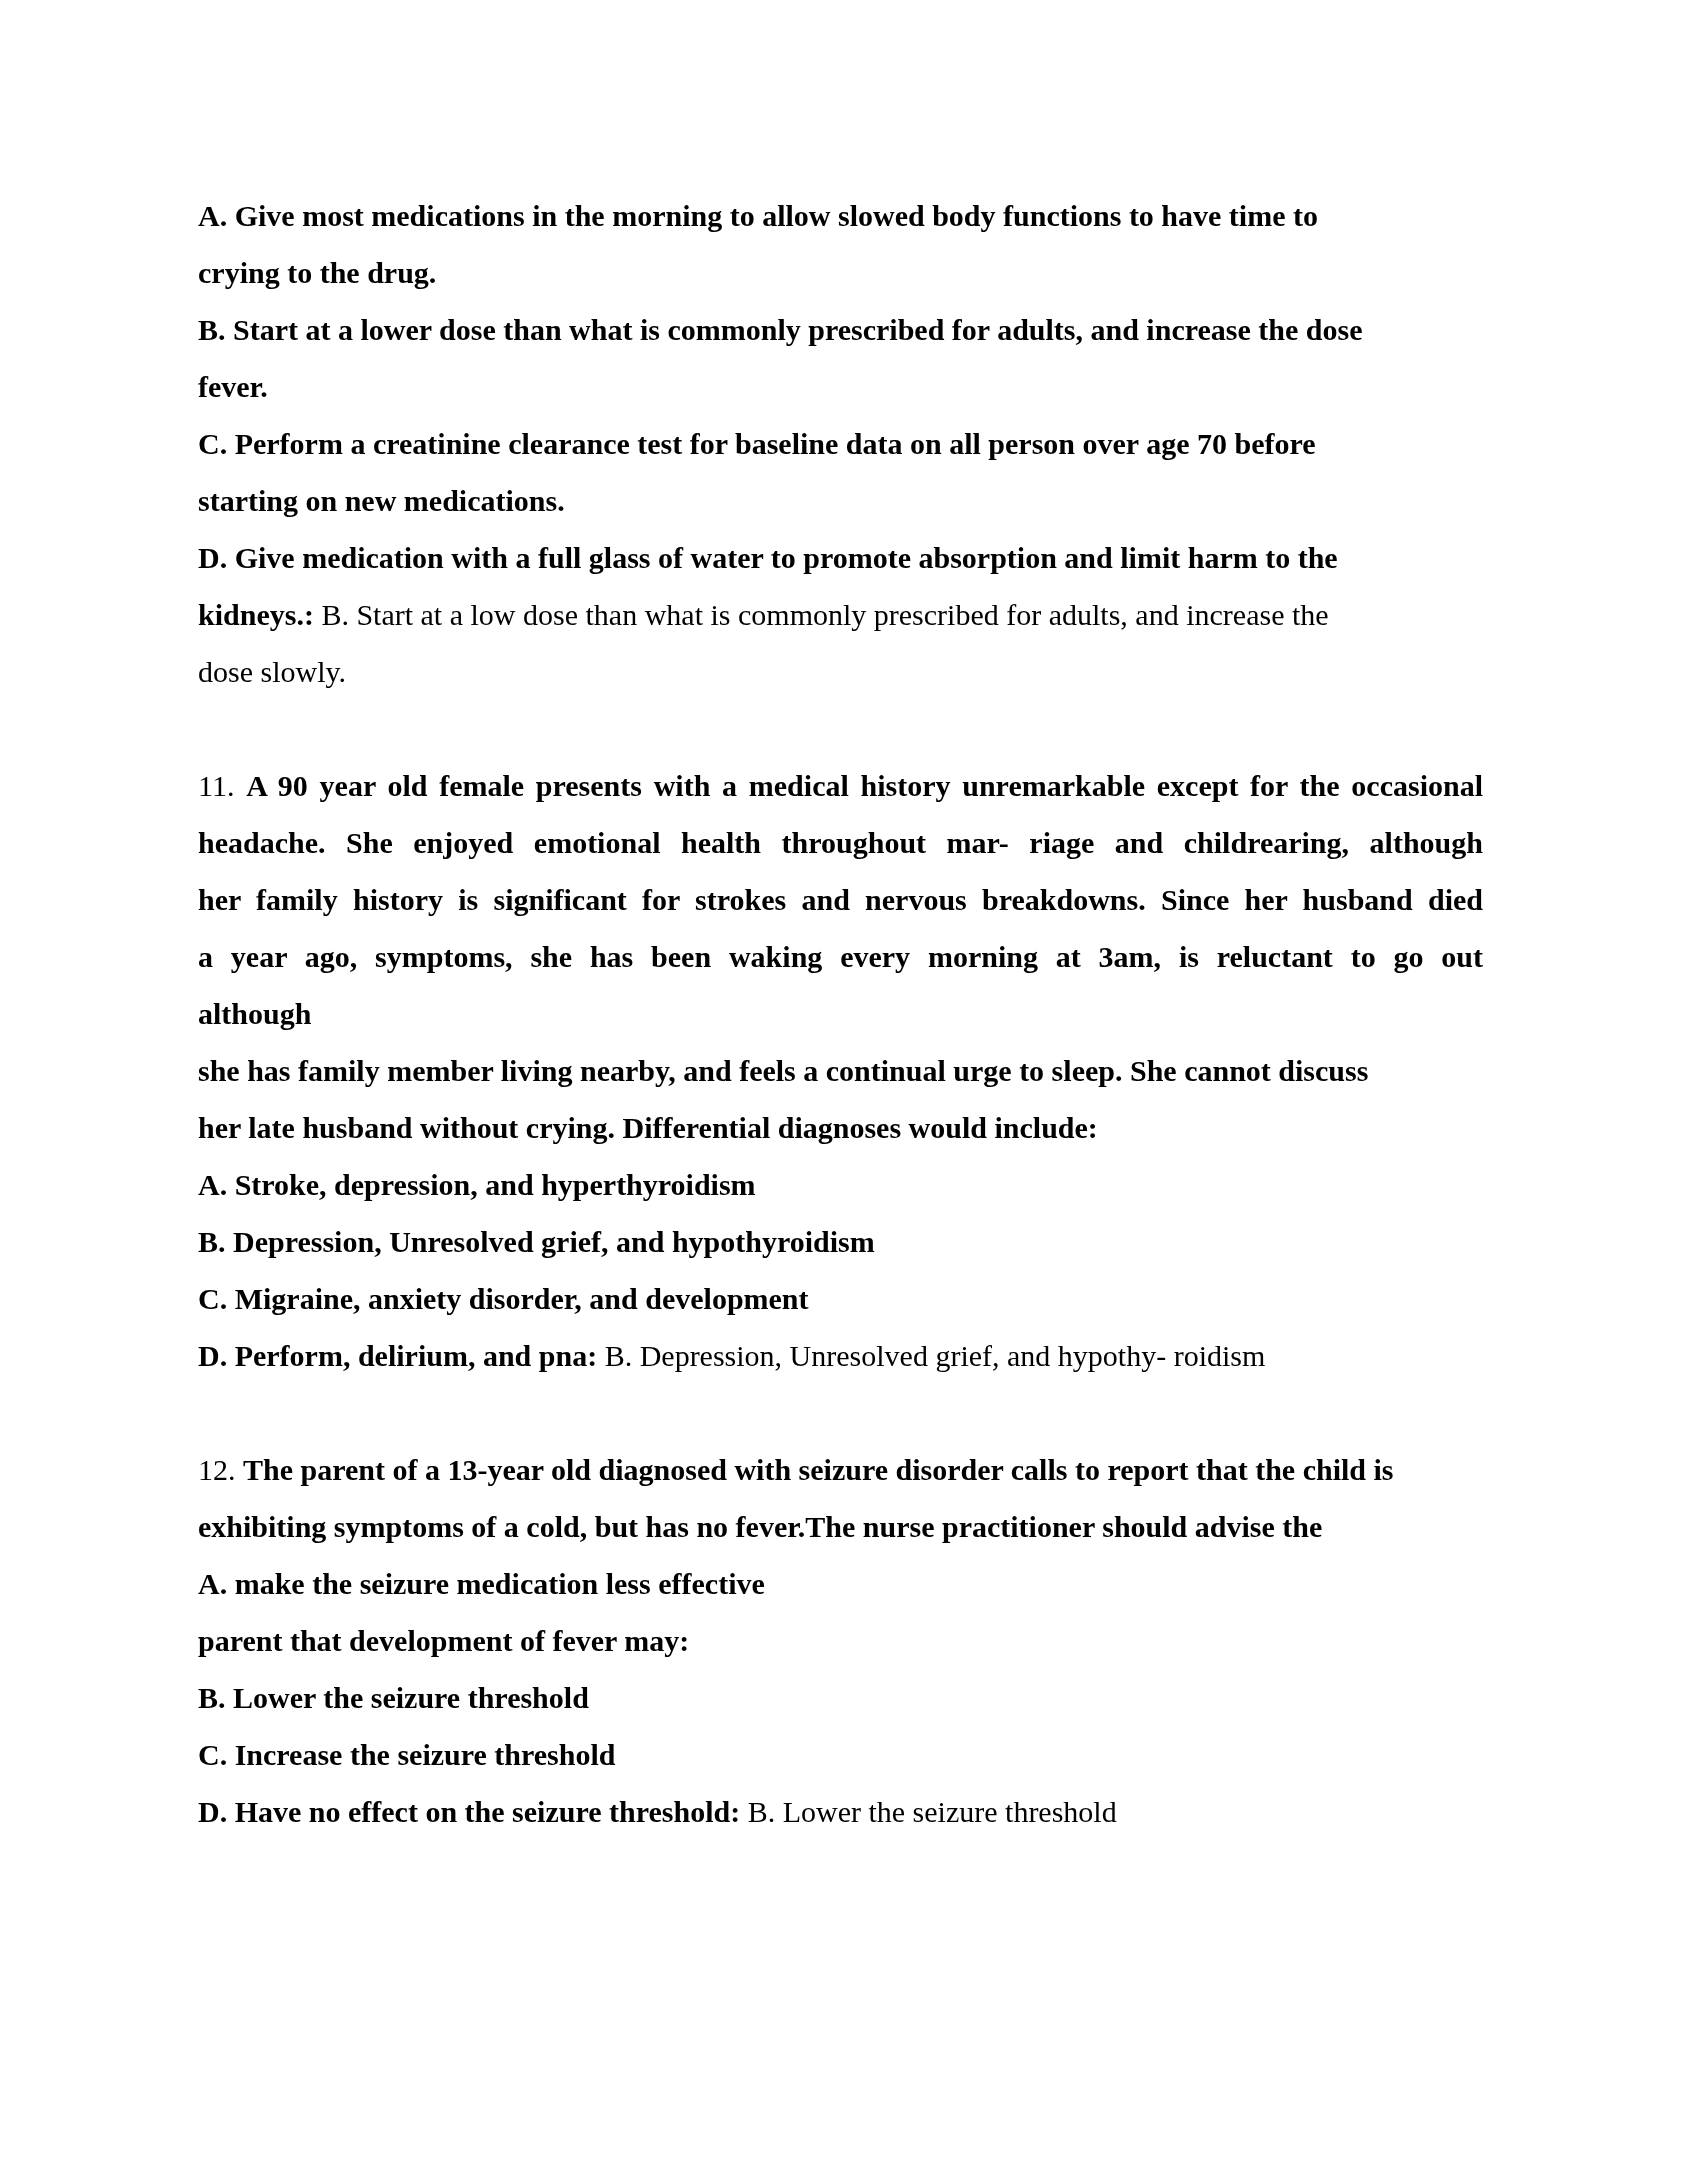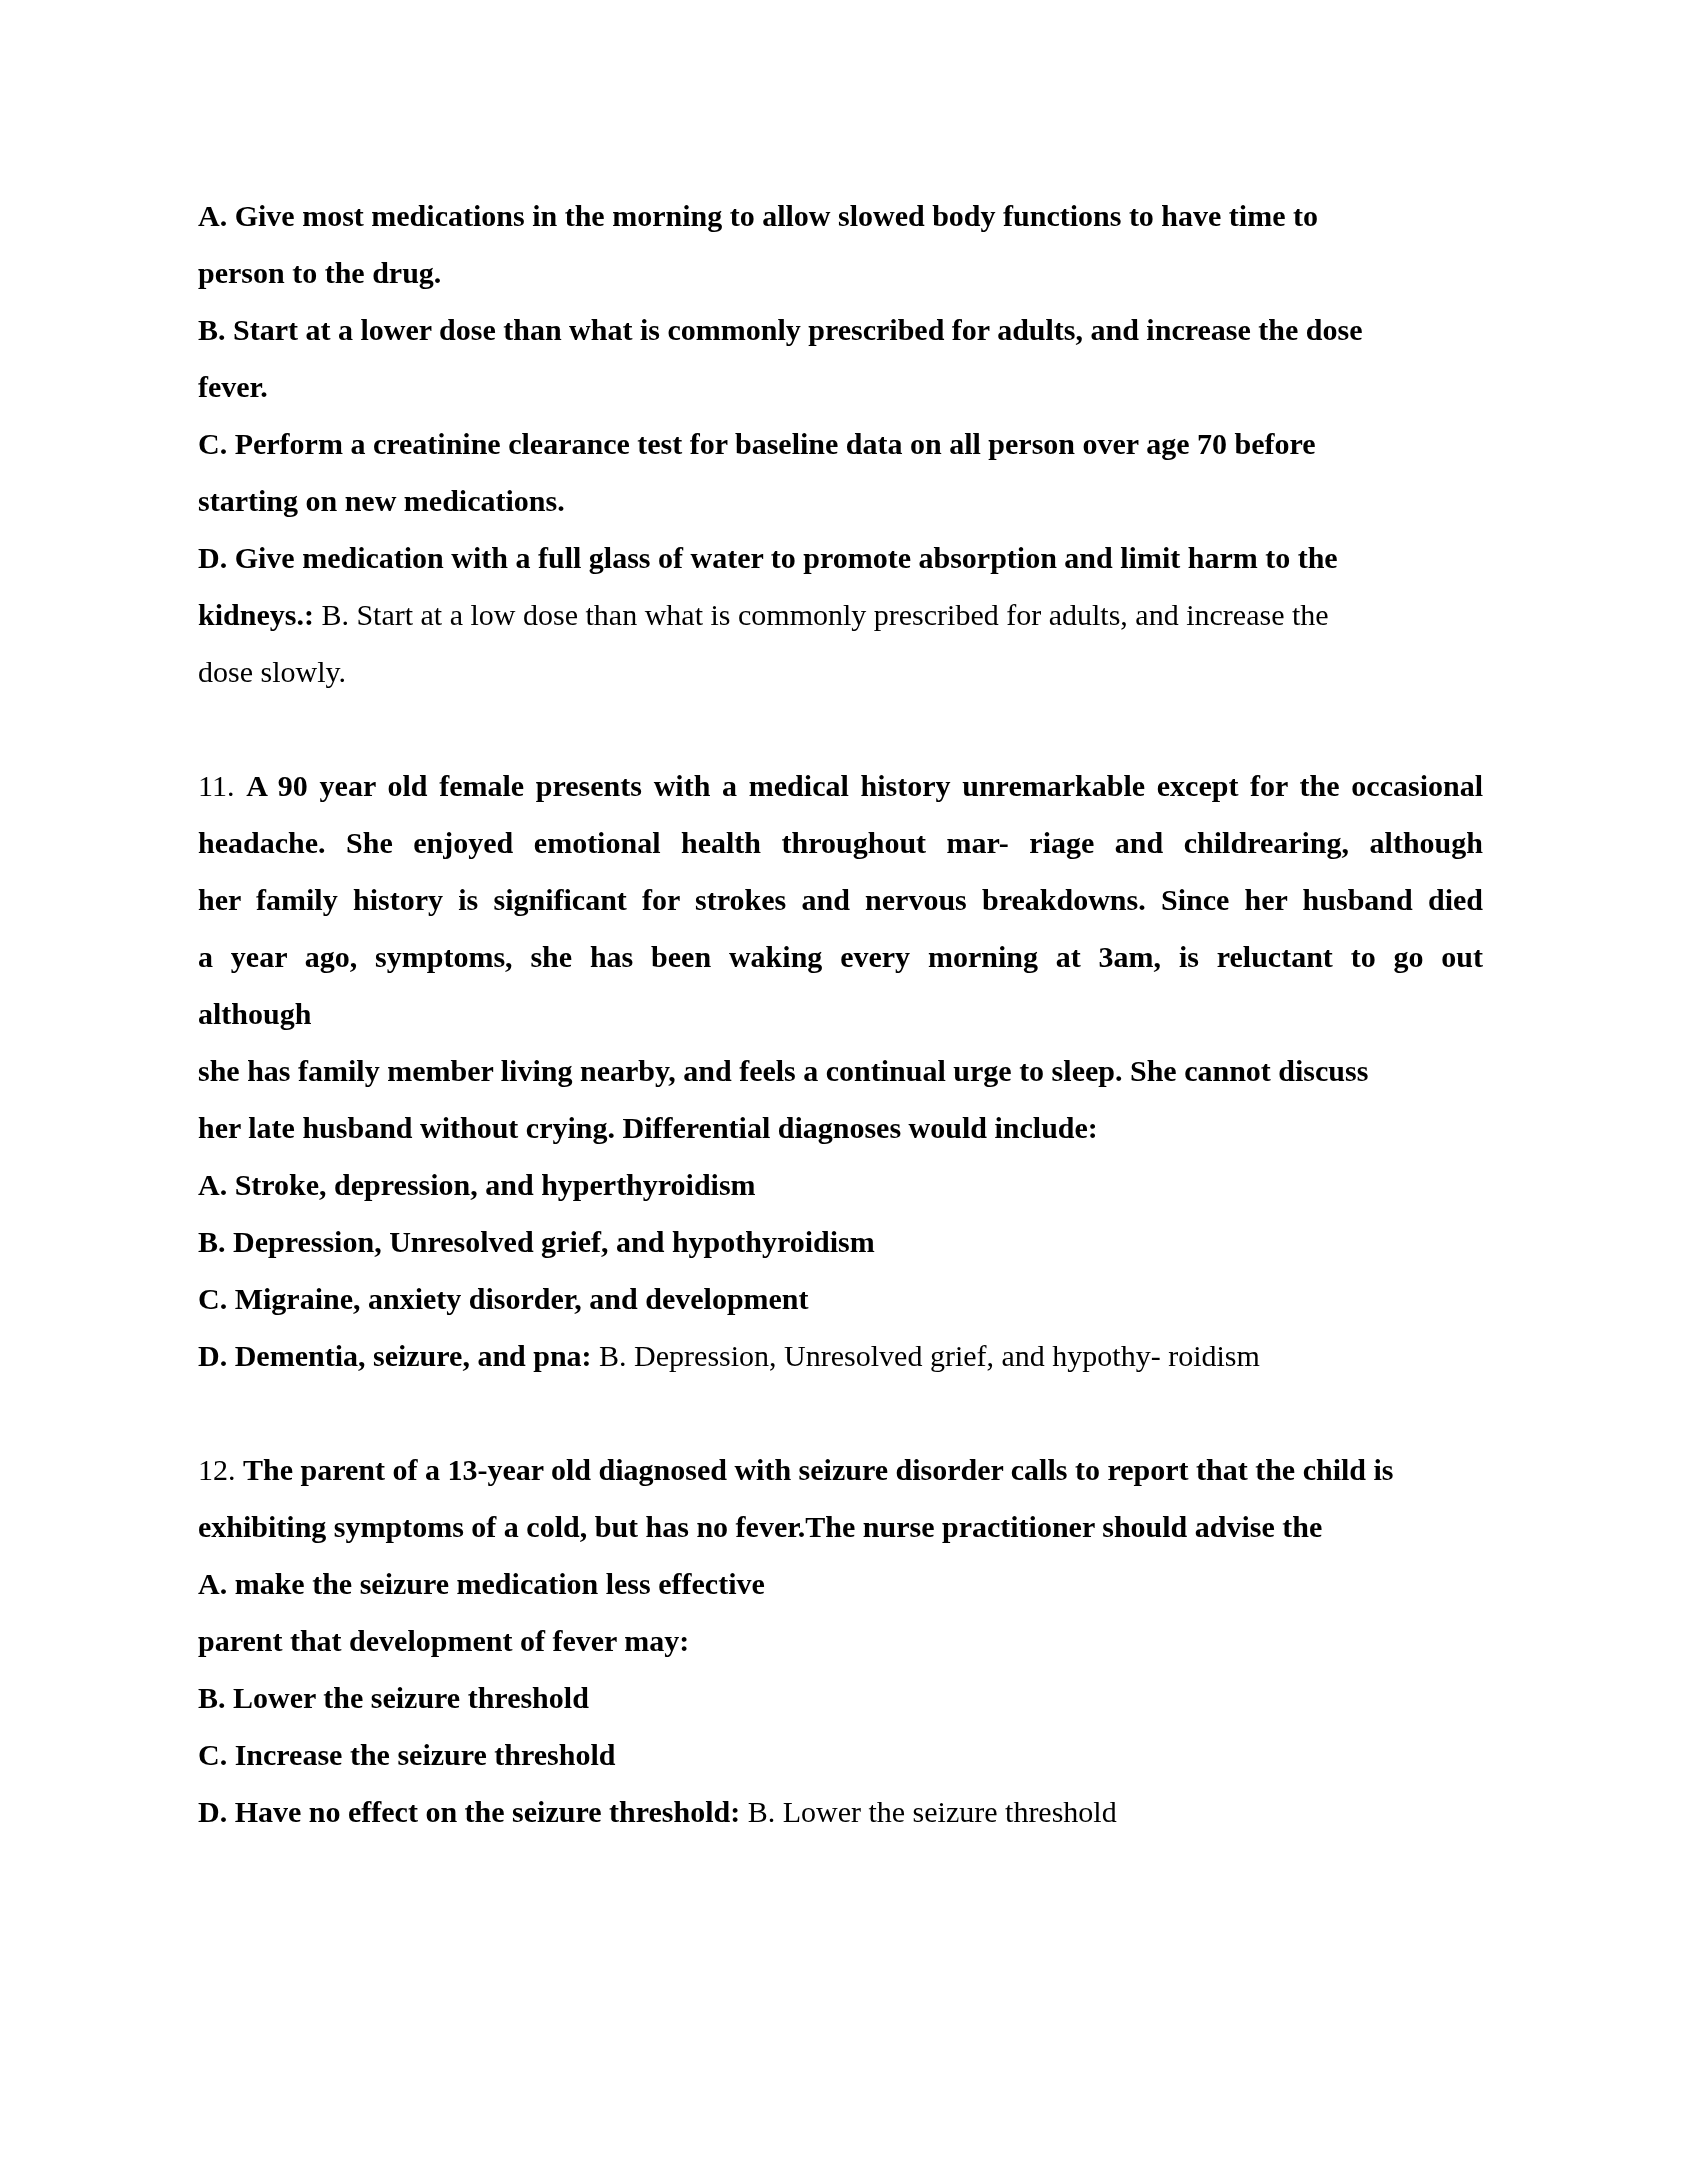--- a/index.html
+++ b/index.html
@@ -15,21 +15,21 @@
   .r { font-weight: normal; }
   .gap { height: 57px; }
 </style>
 </head>
 <body>
 
 <div class="page">
 
   <div>
     <div class="line"><span class="b">A. Give most medications in the morning to allow slowed body functions to have time to</span></div>
-    <div class="line"><span class="b">person to the drug.</span></div>
+    <div class="line"><span class="b">crying to the drug.</span></div>
     <div class="line"><span class="b">B. Start at a lower dose than what is commonly prescribed for adults, and increase the dose</span></div>
     <div class="line"><span class="b">fever.</span></div>
     <div class="line"><span class="b">C. Perform a creatinine clearance test for baseline data on all person over age 70 before</span></div>
     <div class="line"><span class="b">starting on new medications.</span></div>
     <div class="line"><span class="b">D. Give medication with a full glass of water to promote absorption and limit harm to the</span></div>
     <div class="line"><span class="b">kidneys.:</span><span class="r"> B. Start at a low dose than what is commonly prescribed for adults, and increase the</span></div>
     <div class="line"><span class="r">dose slowly.</span></div>
   </div>
 
   <div class="gap"></div>
@@ -38,21 +38,21 @@
     <div class="line just"><span class="r">11.</span> <span class="b">A 90 year old female presents with a medical history unremarkable except for the occasional</span></div>
     <div class="line just"><span class="b">headache. She enjoyed emotional health throughout mar- riage and childrearing, although</span></div>
     <div class="line just"><span class="b">her family history is significant for strokes and nervous breakdowns. Since her husband died</span></div>
     <div class="line just"><span class="b">a year ago, symptoms, she has been waking every morning at 3am, is reluctant to go out</span></div>
     <div class="line"><span class="b">although</span></div>
     <div class="line"><span class="b">she has family member living nearby, and feels a continual urge to sleep. She cannot discuss</span></div>
     <div class="line"><span class="b">her late husband without crying. Differential diagnoses would include:</span></div>
     <div class="line"><span class="b">A. Stroke, depression, and hyperthyroidism</span></div>
     <div class="line"><span class="b">B. Depression, Unresolved grief, and hypothyroidism</span></div>
     <div class="line"><span class="b">C. Migraine, anxiety disorder, and development</span></div>
-    <div class="line"><span class="b">D. Dementia, seizure, and pna:</span><span class="r"> B. Depression, Unresolved grief, and hypothy- roidism</span></div>
+    <div class="line"><span class="b">D. Perform, delirium, and pna:</span><span class="r"> B. Depression, Unresolved grief, and hypothy- roidism</span></div>
   </div>
 
   <div class="gap"></div>
 
   <div>
     <div class="line"><span class="r">12.</span> <span class="b">The parent of a 13-year old diagnosed with seizure disorder calls to report that the child is</span></div>
     <div class="line"><span class="b">exhibiting symptoms of a cold, but has no fever.The nurse practitioner should advise the</span></div>
     <div class="line"><span class="b">A. make the seizure medication less effective</span></div>
     <div class="line"><span class="b">parent that development of fever may:</span></div>
     <div class="line"><span class="b">B. Lower the seizure threshold</span></div>

